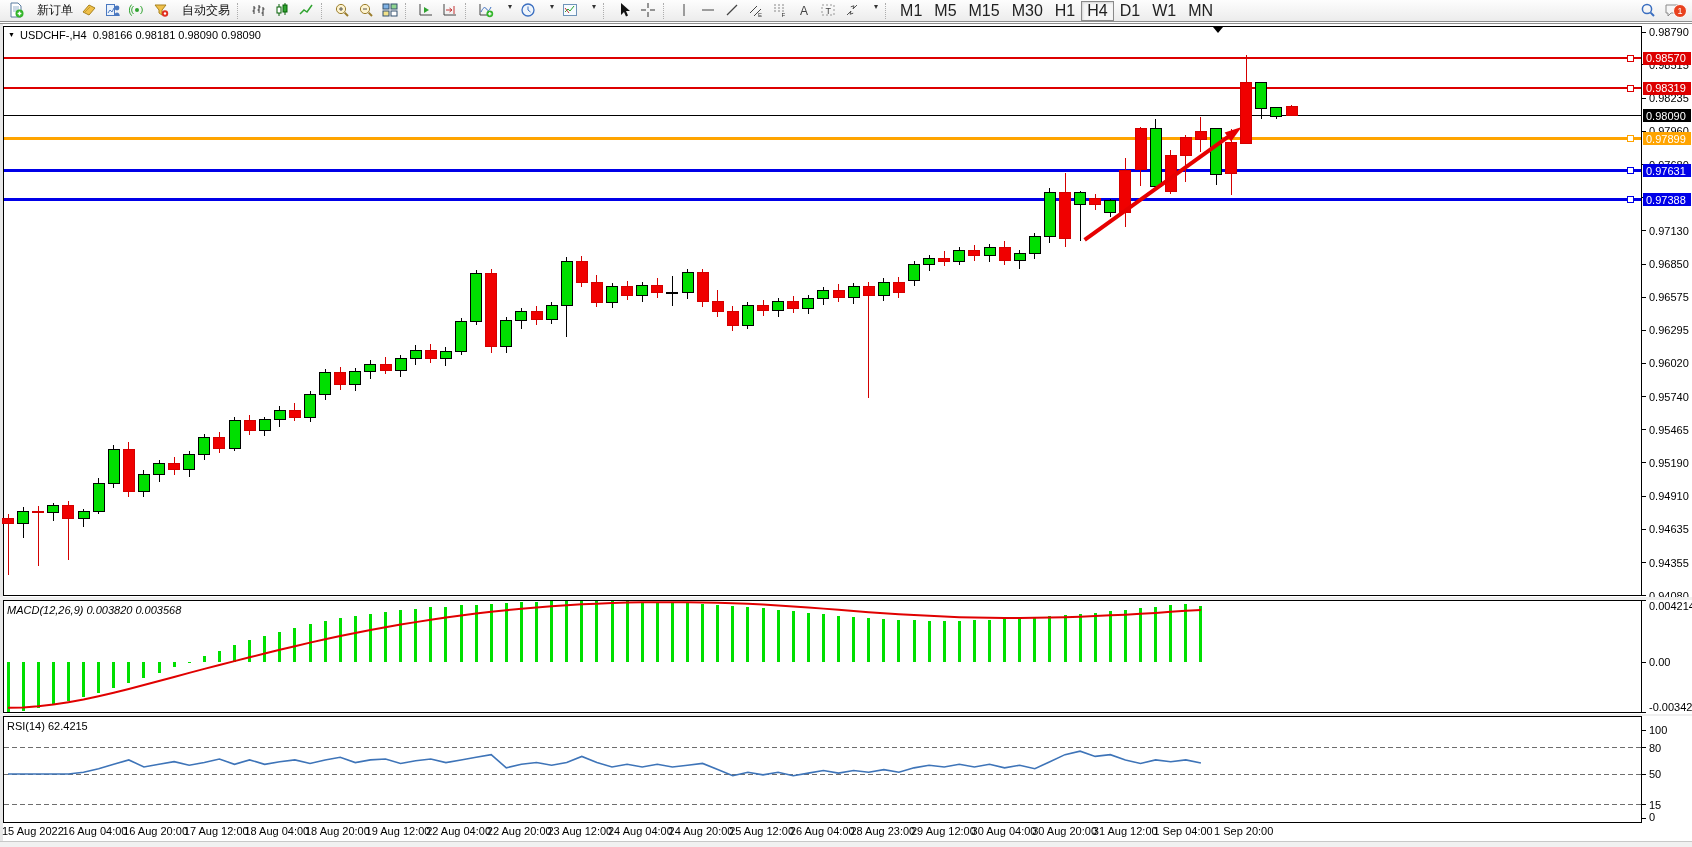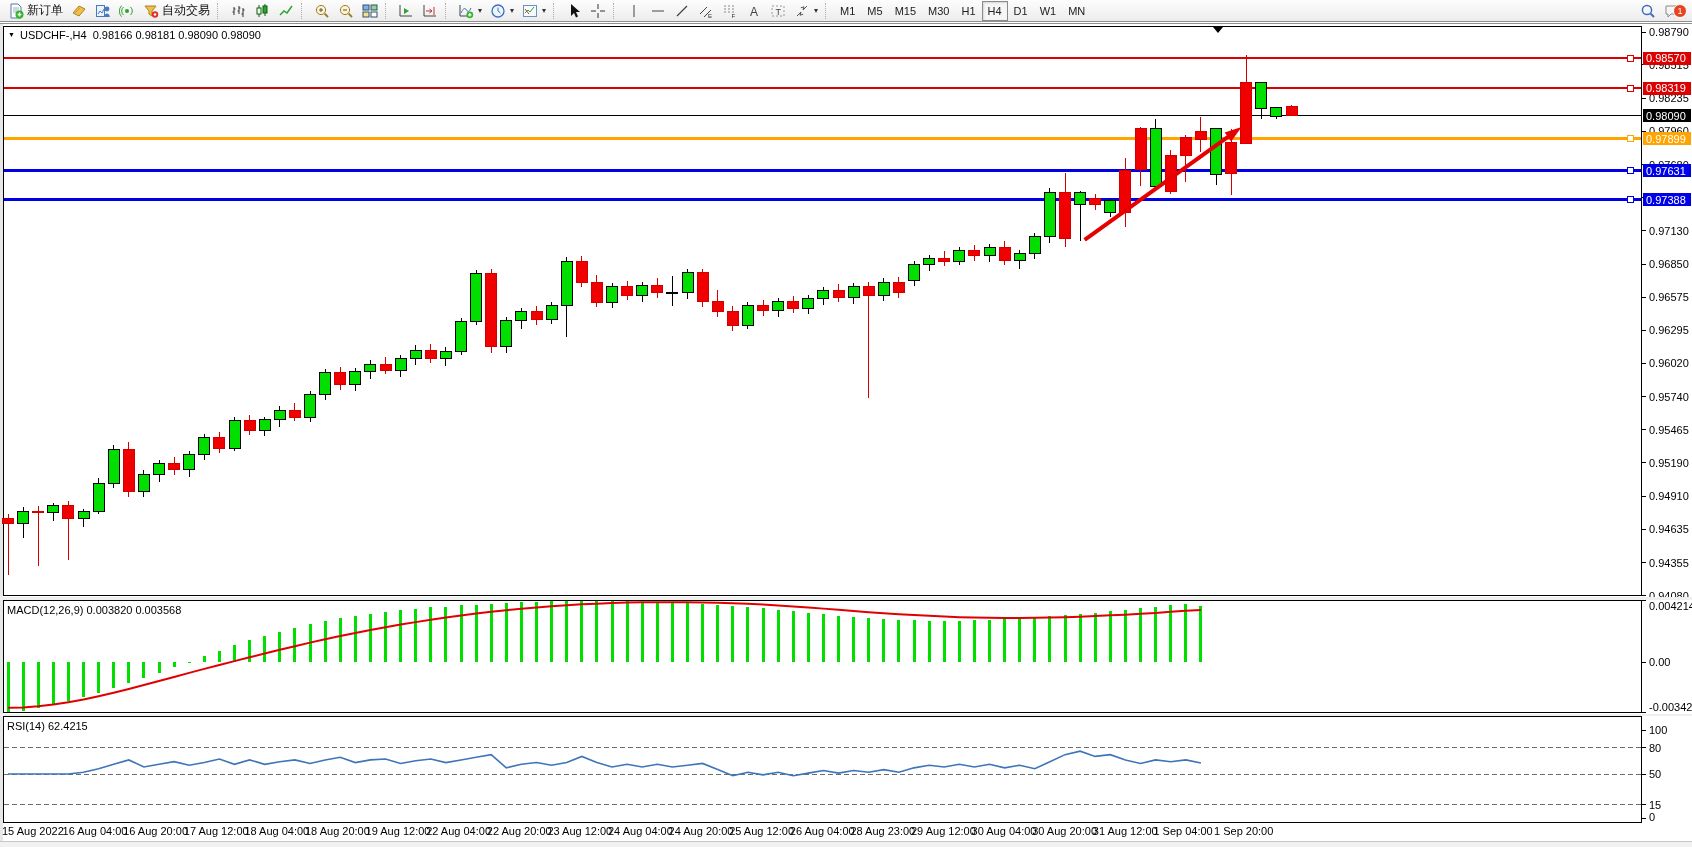--- a/index.html
+++ b/index.html
@@ -1,39 +1,39 @@
 <!DOCTYPE html>
 <html><head>
 <meta charset="utf-8">
 <style>
   html,body{margin:0;padding:0;width:1692px;height:847px;overflow:hidden;
     font-family:"Liberation Sans",sans-serif;background:#fff;position:relative;}
   
   .toolbar{position:absolute;top:0;left:0;width:1692px;height:22px;
     background:linear-gradient(#fdfdfd,#ececec);border-bottom:1px solid #8f8f8f;
     display:flex;align-items:center;padding-left:4px;box-sizing:border-box;}
-  .tb-btn{display:flex;align-items:center;gap:3px;height:20px;padding:0 3px;
+  .tb-btn{display:flex;align-items:flex-start;gap:13px;height:20px;padding:0 3px;
     border:1px solid transparent;background:transparent;font-size:12px;color:#111;
     font-family:"Liberation Sans",sans-serif;cursor:default;}
-  .tb-btn.tf{font-size:11px;padding:0 5px;color:#222;}
+  .tb-btn.tf{font-size:16px;padding:0 5px;color:#222;}
   .tb-btn.tf.active{background:#f6f6f6;border:1px solid #8a8a8a;box-shadow:inset 1px 1px 2px #d5d5d5;}
   .tb-sep{width:4px;height:16px;border-left:1px dotted #adadad;margin:0 4px 0 3px;}
   .ic{width:16px;height:16px;display:block;}
   .caret{font-size:8px;color:#333;margin-left:1px;}
   .right-group{margin-left:auto;display:flex;align-items:center;margin-right:8px;}
   .chat-wrap{position:relative;}
   .badge{position:absolute;right:-4px;top:2px;background:#e8421f;color:#fff;
     border-radius:50%;width:12px;height:12px;font-size:9px;line-height:12px;
     text-align:center;border:1px solid #fff;}
   
   .chart-area{position:absolute;top:23px;left:0;width:1692px;height:824px;background:#fff;}
   svg text{font-family:"Liberation Sans",sans-serif;}
   .overlay{position:absolute;font-size:11px;color:#000;white-space:pre;}
   #title-overlay{left:8px;top:6px;}
-  #macd-overlay{left:7px;top:581px;}
+  #macd-overlay{left:7px;top:581px;font-style:italic;}
   #rsi-overlay{left:7px;top:697px;text-align:right;}
   .tri{font-size:7px;vertical-align:2px;margin-right:5px;}
 </style>
 </head>
 <body>
 
 <div class="toolbar">
   <button class="tb-btn">
     <svg class="ic" viewBox="0 0 16 16">
         <path d="M3 1h7l3 3v11H3z" fill="#fff" stroke="#5a7da0"></path>

